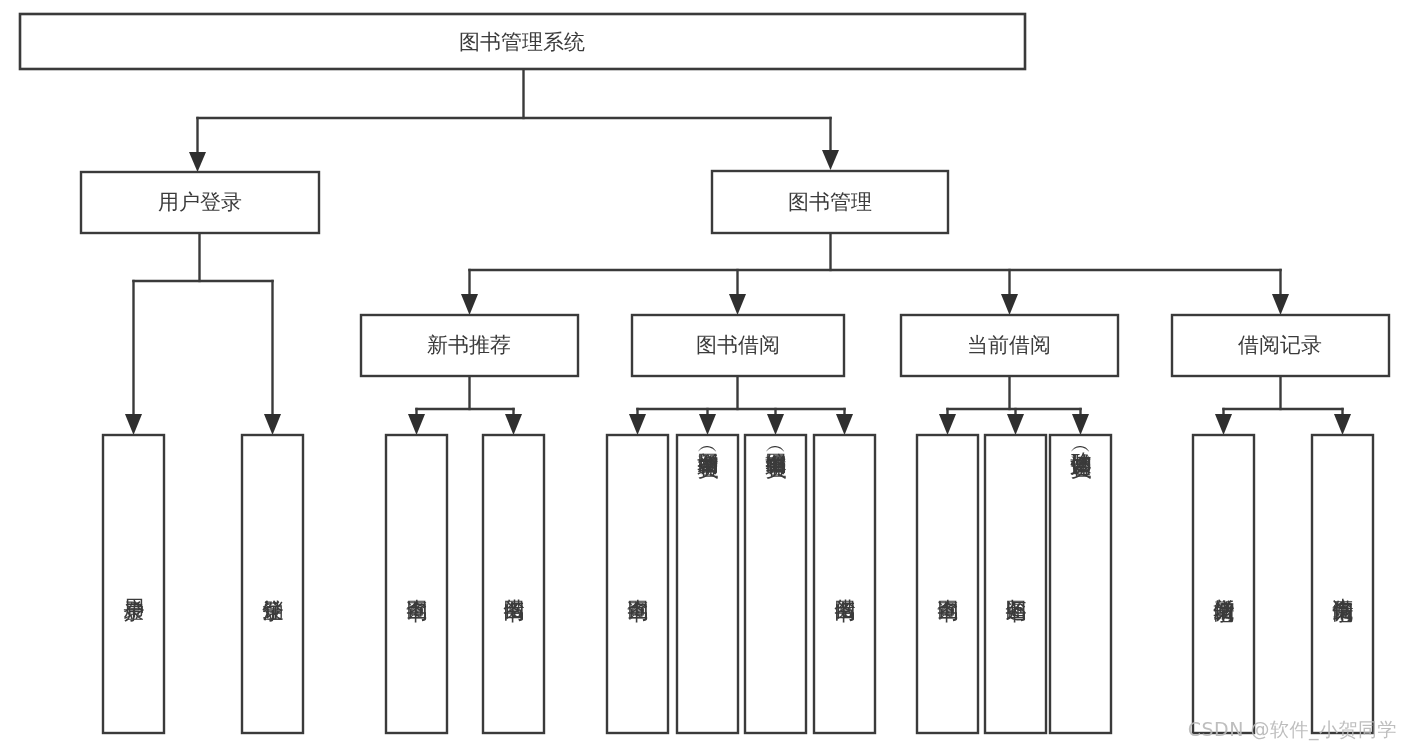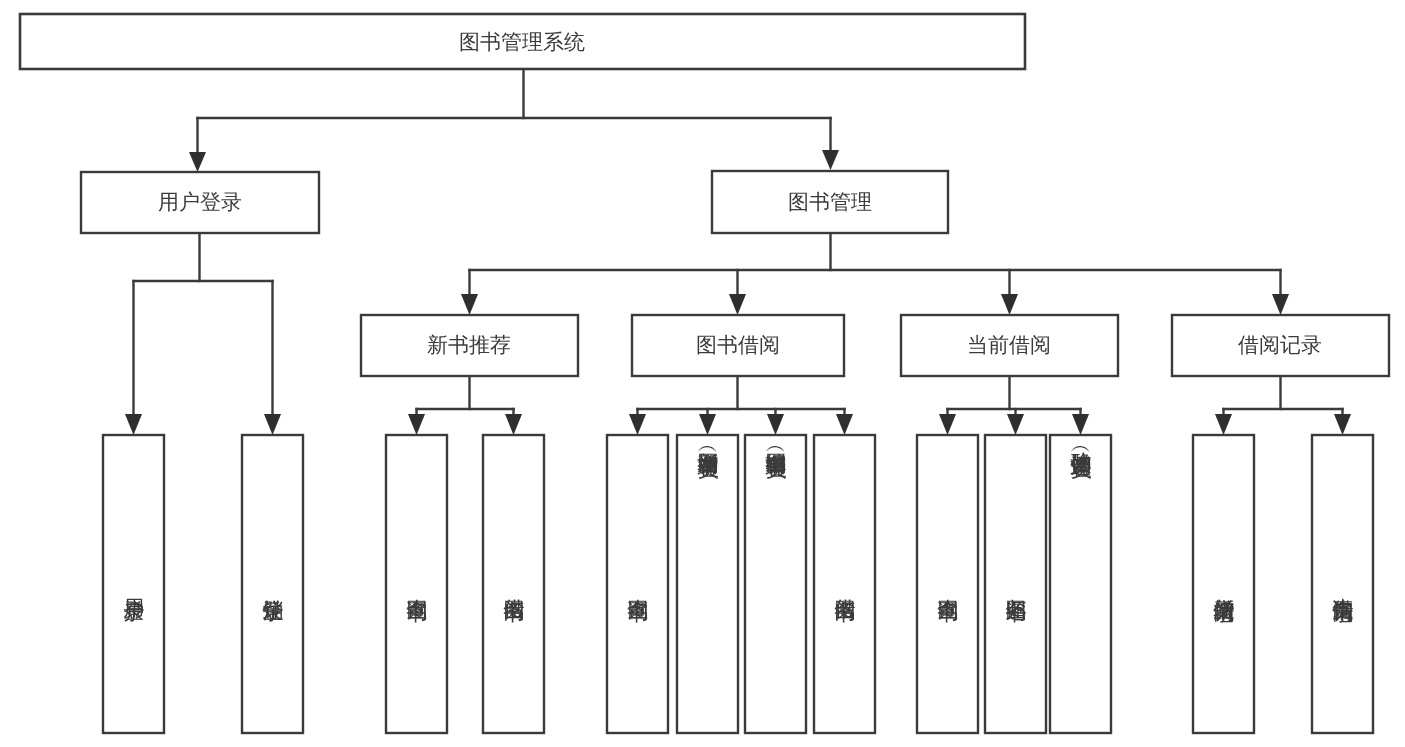--- a/index.html
+++ b/index.html
@@ -236,14 +236,15 @@
     <span class="vtext">确认归还（管理员）</span>
   </div>
 
   <div class="vtext-wrap" style="left:1193px; top:435px; width:61px; height:298px;">
     <span class="vtext">新增借阅记录</span>
   </div>
   <div class="vtext-wrap" style="left:1312px; top:435px; width:61px; height:298px;">
     <span class="vtext">查询借阅记录</span>
   </div>
 
+  <div id="watermark">CSDN @软件_小贺同学</div>
 
 </div>
 
 </body></html>

